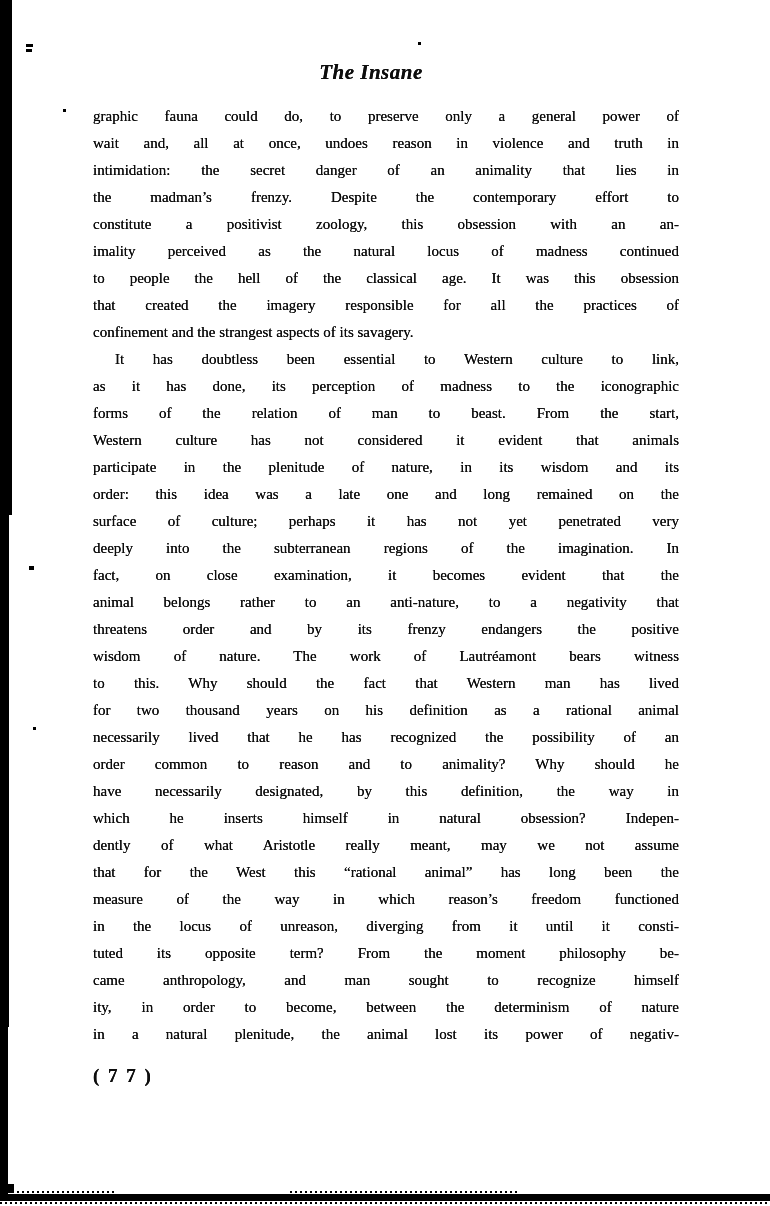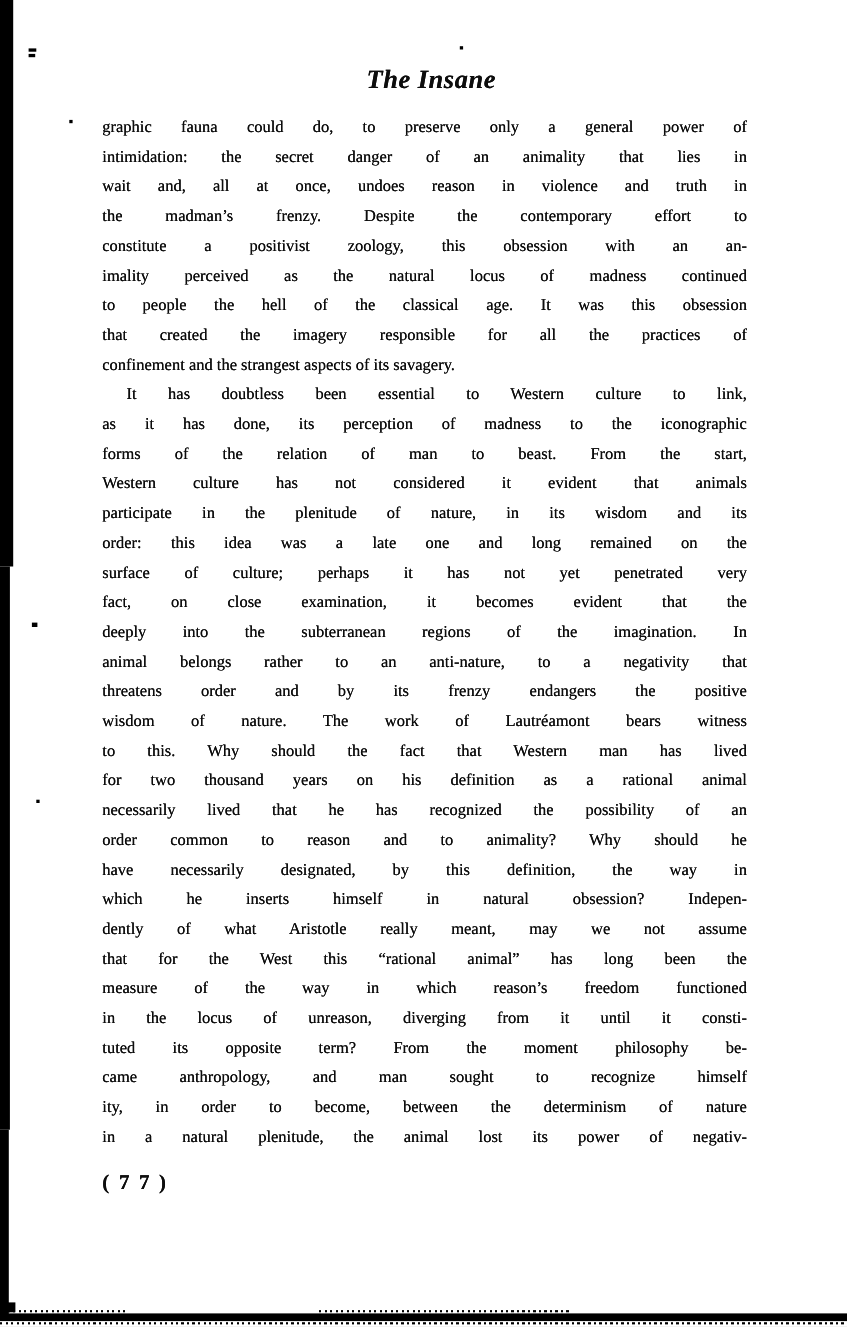--- a/index.html
+++ b/index.html
@@ -12,26 +12,26 @@
     width: 770px;
     height: 1206px;
     background: var(--paper, #ffffff);
     color: var(--ink, #0d0d0d);
     font-family: "Liberation Serif", "DejaVu Serif", serif;
     overflow: hidden;
   }
   .running-header {
     position: absolute;
     top: 60px;
-    left: 99px;
+    left: 78px;
     width: 586px;
     text-align: center;
     font-style: italic;
     font-weight: bold;
-    font-size: 24px;
+    font-size: 21px;
     letter-spacing: 0.5px;
     text-shadow: 0 0 0.4px currentColor;
   }
   .text-block {
     position: absolute;
     top: 103px;
     left: 93px;
     width: 586px;
     font-size: 15px;
     line-height: 27px;
@@ -81,39 +81,39 @@
 </head>
 <body>
 
 <div class="page">
 
   <div class="running-header">The Insane</div>
 
   <div class="text-block">
     <div class="paragraph">
         <div class="line">graphic fauna could do, to preserve only a general power of</div>
+        <div class="line">wait and, all at once, undoes reason in violence and truth in</div>
         <div class="line">intimidation: the secret danger of an animality that lies in</div>
-        <div class="line">wait and, all at once, undoes reason in violence and truth in</div>
         <div class="line">the madman’s frenzy. Despite the contemporary effort to</div>
         <div class="line">constitute a positivist zoology, this obsession with an an-</div>
         <div class="line">imality perceived as the natural locus of madness continued</div>
         <div class="line">to people the hell of the classical age. It was this obsession</div>
         <div class="line">that created the imagery responsible for all the practices of</div>
         <div class="line flush-last">confinement and the strangest aspects of its savagery.</div>
       </div>
     <div class="paragraph">
         <div class="line indent">It has doubtless been essential to Western culture to link,</div>
         <div class="line">as it has done, its perception of madness to the iconographic</div>
         <div class="line">forms of the relation of man to beast. From the start,</div>
         <div class="line">Western culture has not considered it evident that animals</div>
         <div class="line">participate in the plenitude of nature, in its wisdom and its</div>
         <div class="line">order: this idea was a late one and long remained on the</div>
         <div class="line">surface of culture; perhaps it has not yet penetrated very</div>
+        <div class="line">deeply into the subterranean regions of the imagination. In</div>
         <div class="line">fact, on close examination, it becomes evident that the</div>
-        <div class="line">deeply into the subterranean regions of the imagination. In</div>
         <div class="line">animal belongs rather to an anti-nature, to a negativity that</div>
         <div class="line">threatens order and by its frenzy endangers the positive</div>
         <div class="line">wisdom of nature. The work of Lautréamont bears witness</div>
         <div class="line">to this. Why should the fact that Western man has lived</div>
         <div class="line">for two thousand years on his definition as a rational animal</div>
         <div class="line">necessarily lived that he has recognized the possibility of an</div>
         <div class="line">order common to reason and to animality? Why should he</div>
         <div class="line">have necessarily designated, by this definition, the way in</div>
         <div class="line">which he inserts himself in natural obsession? Indepen-</div>
         <div class="line">dently of what Aristotle really meant, may we not assume</div>

